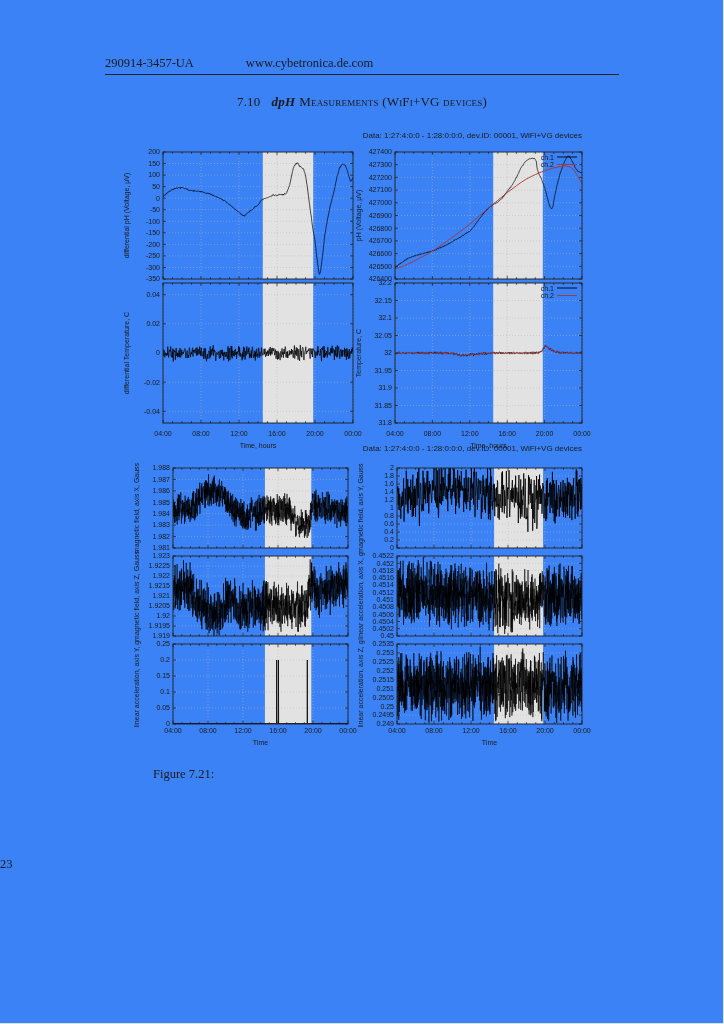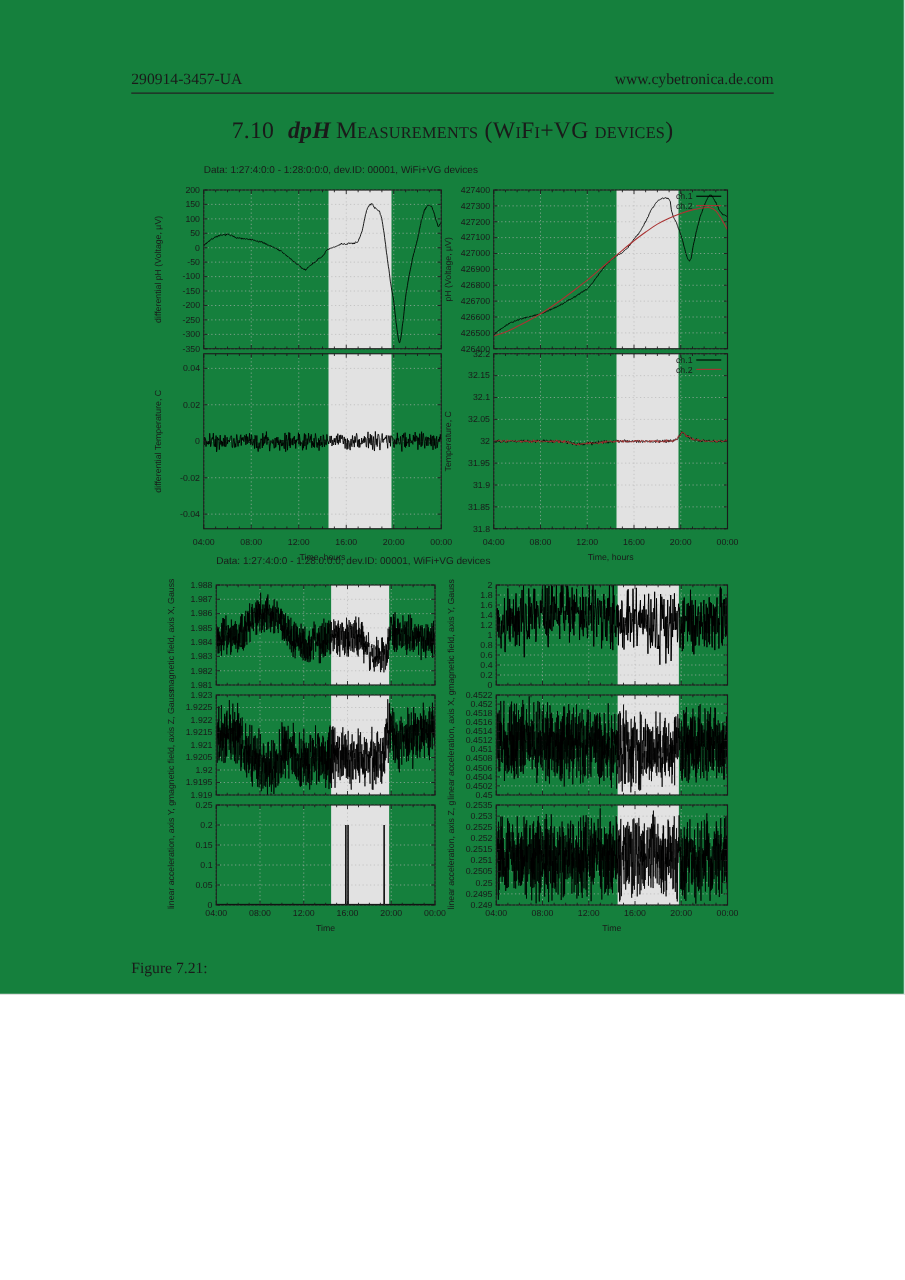--- a/index.html
+++ b/index.html
@@ -1,30 +1,30 @@
 <!DOCTYPE html>
 <html><head>
 <meta charset="utf-8">
 <style>
   html,body{margin:0;padding:0;background:#ffffff;}
-  .page{position:relative;width:724px;height:796px;background:#15803d;color:#1a1a1a;
+  .page{position:relative;width:724px;height:1024px;background:#3b82f6;color:#1a1a1a;
         font-family:"Liberation Serif",serif;overflow:hidden;box-shadow:inset -1px -1px 0 #e0e0e0;}
   .hdr-left{position:absolute;left:105px;top:56px;font-size:12.5px;}
-  .hdr-right{position:absolute;left:0;top:56px;width:619px;text-align:right;font-size:12.5px;font-family:Liberation Serif, serif;}
+  .hdr-right{position:absolute;left:0;top:56px;width:619px;text-align:center;font-size:12.5px;font-family:Liberation Serif, serif;}
   .hdr-rule{position:absolute;left:105px;top:74px;width:514px;height:1px;background:#222;}
-  .sec-title{position:absolute;left:0;top:94px;width:724px;text-align:center;font-size:19px;letter-spacing:.2px;}
+  .sec-title{position:absolute;left:0;top:94px;width:724px;text-align:center;font-size:13px;letter-spacing:.2px;}
   .sec-num{margin-right:11px;}
   .sec-it{font-style:italic;margin-right:4px;font-weight:bold;}
   .sec-sc{font-variant:small-caps;}
-  .group-title{position:absolute;text-align:left;font-family:"Liberation Sans",sans-serif;font-size:8px;color:#1a1a1a;}
+  .group-title{position:absolute;text-align:right;font-family:"Liberation Sans",sans-serif;font-size:8px;color:#1a1a1a;}
   #group-title-1{left:163px;top:131px;width:419px;}
   #group-title-2{left:173px;top:444px;width:409px;}
   #charts{position:absolute;left:0;top:0;}
   .caption{position:absolute;left:105px;top:766px;width:520px;font-size:12.5px;line-height:1.4;display:flex;}
-  .caption-label{white-space:nowrap;margin-right:6px;}
+  .caption-label{white-space:nowrap;margin-right:6px;margin-left:48px;}
   .caption-body{width:452px;}
   .caption-it{font-style:italic;margin-right:4px;}
   .page-num{position:absolute;left:0;top:857px;width:619px;font-size:12.5px;}
 </style>
 </head>
 <body>
 
 <div class="page">
   <span class="hdr-left">290914-3457-UA</span>
   <span class="hdr-right">www.cybetronica.de.com</span>

